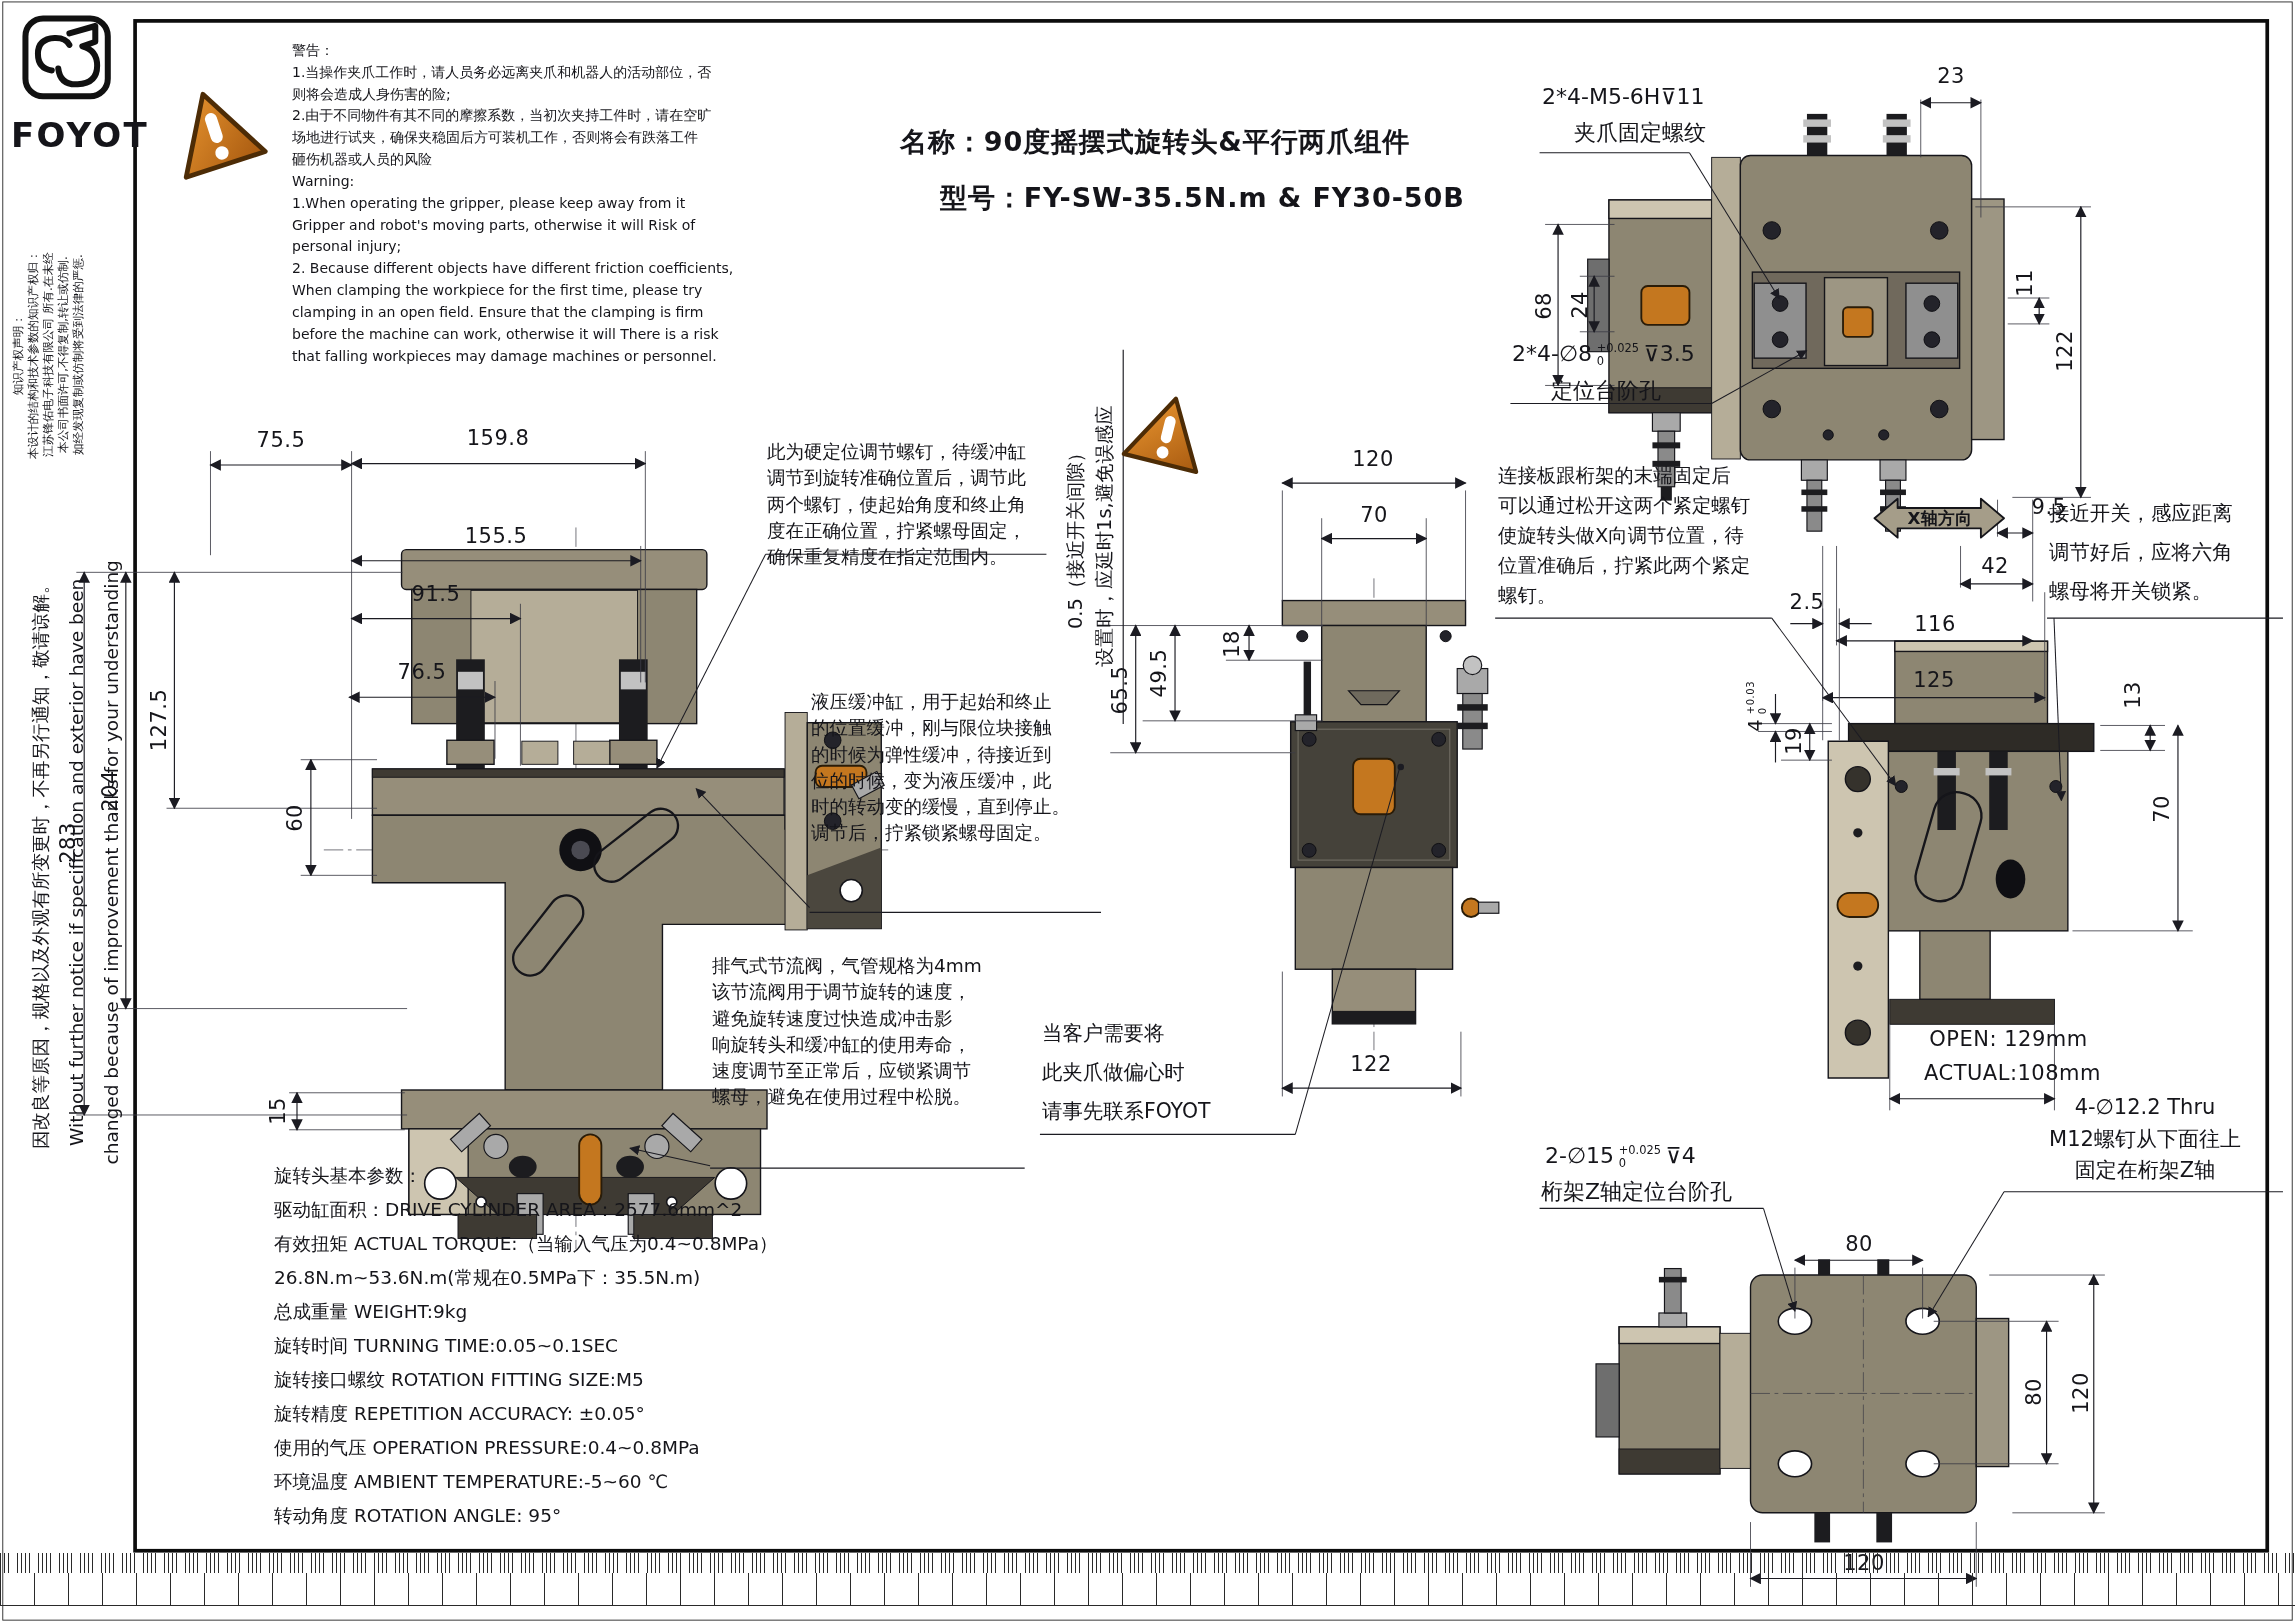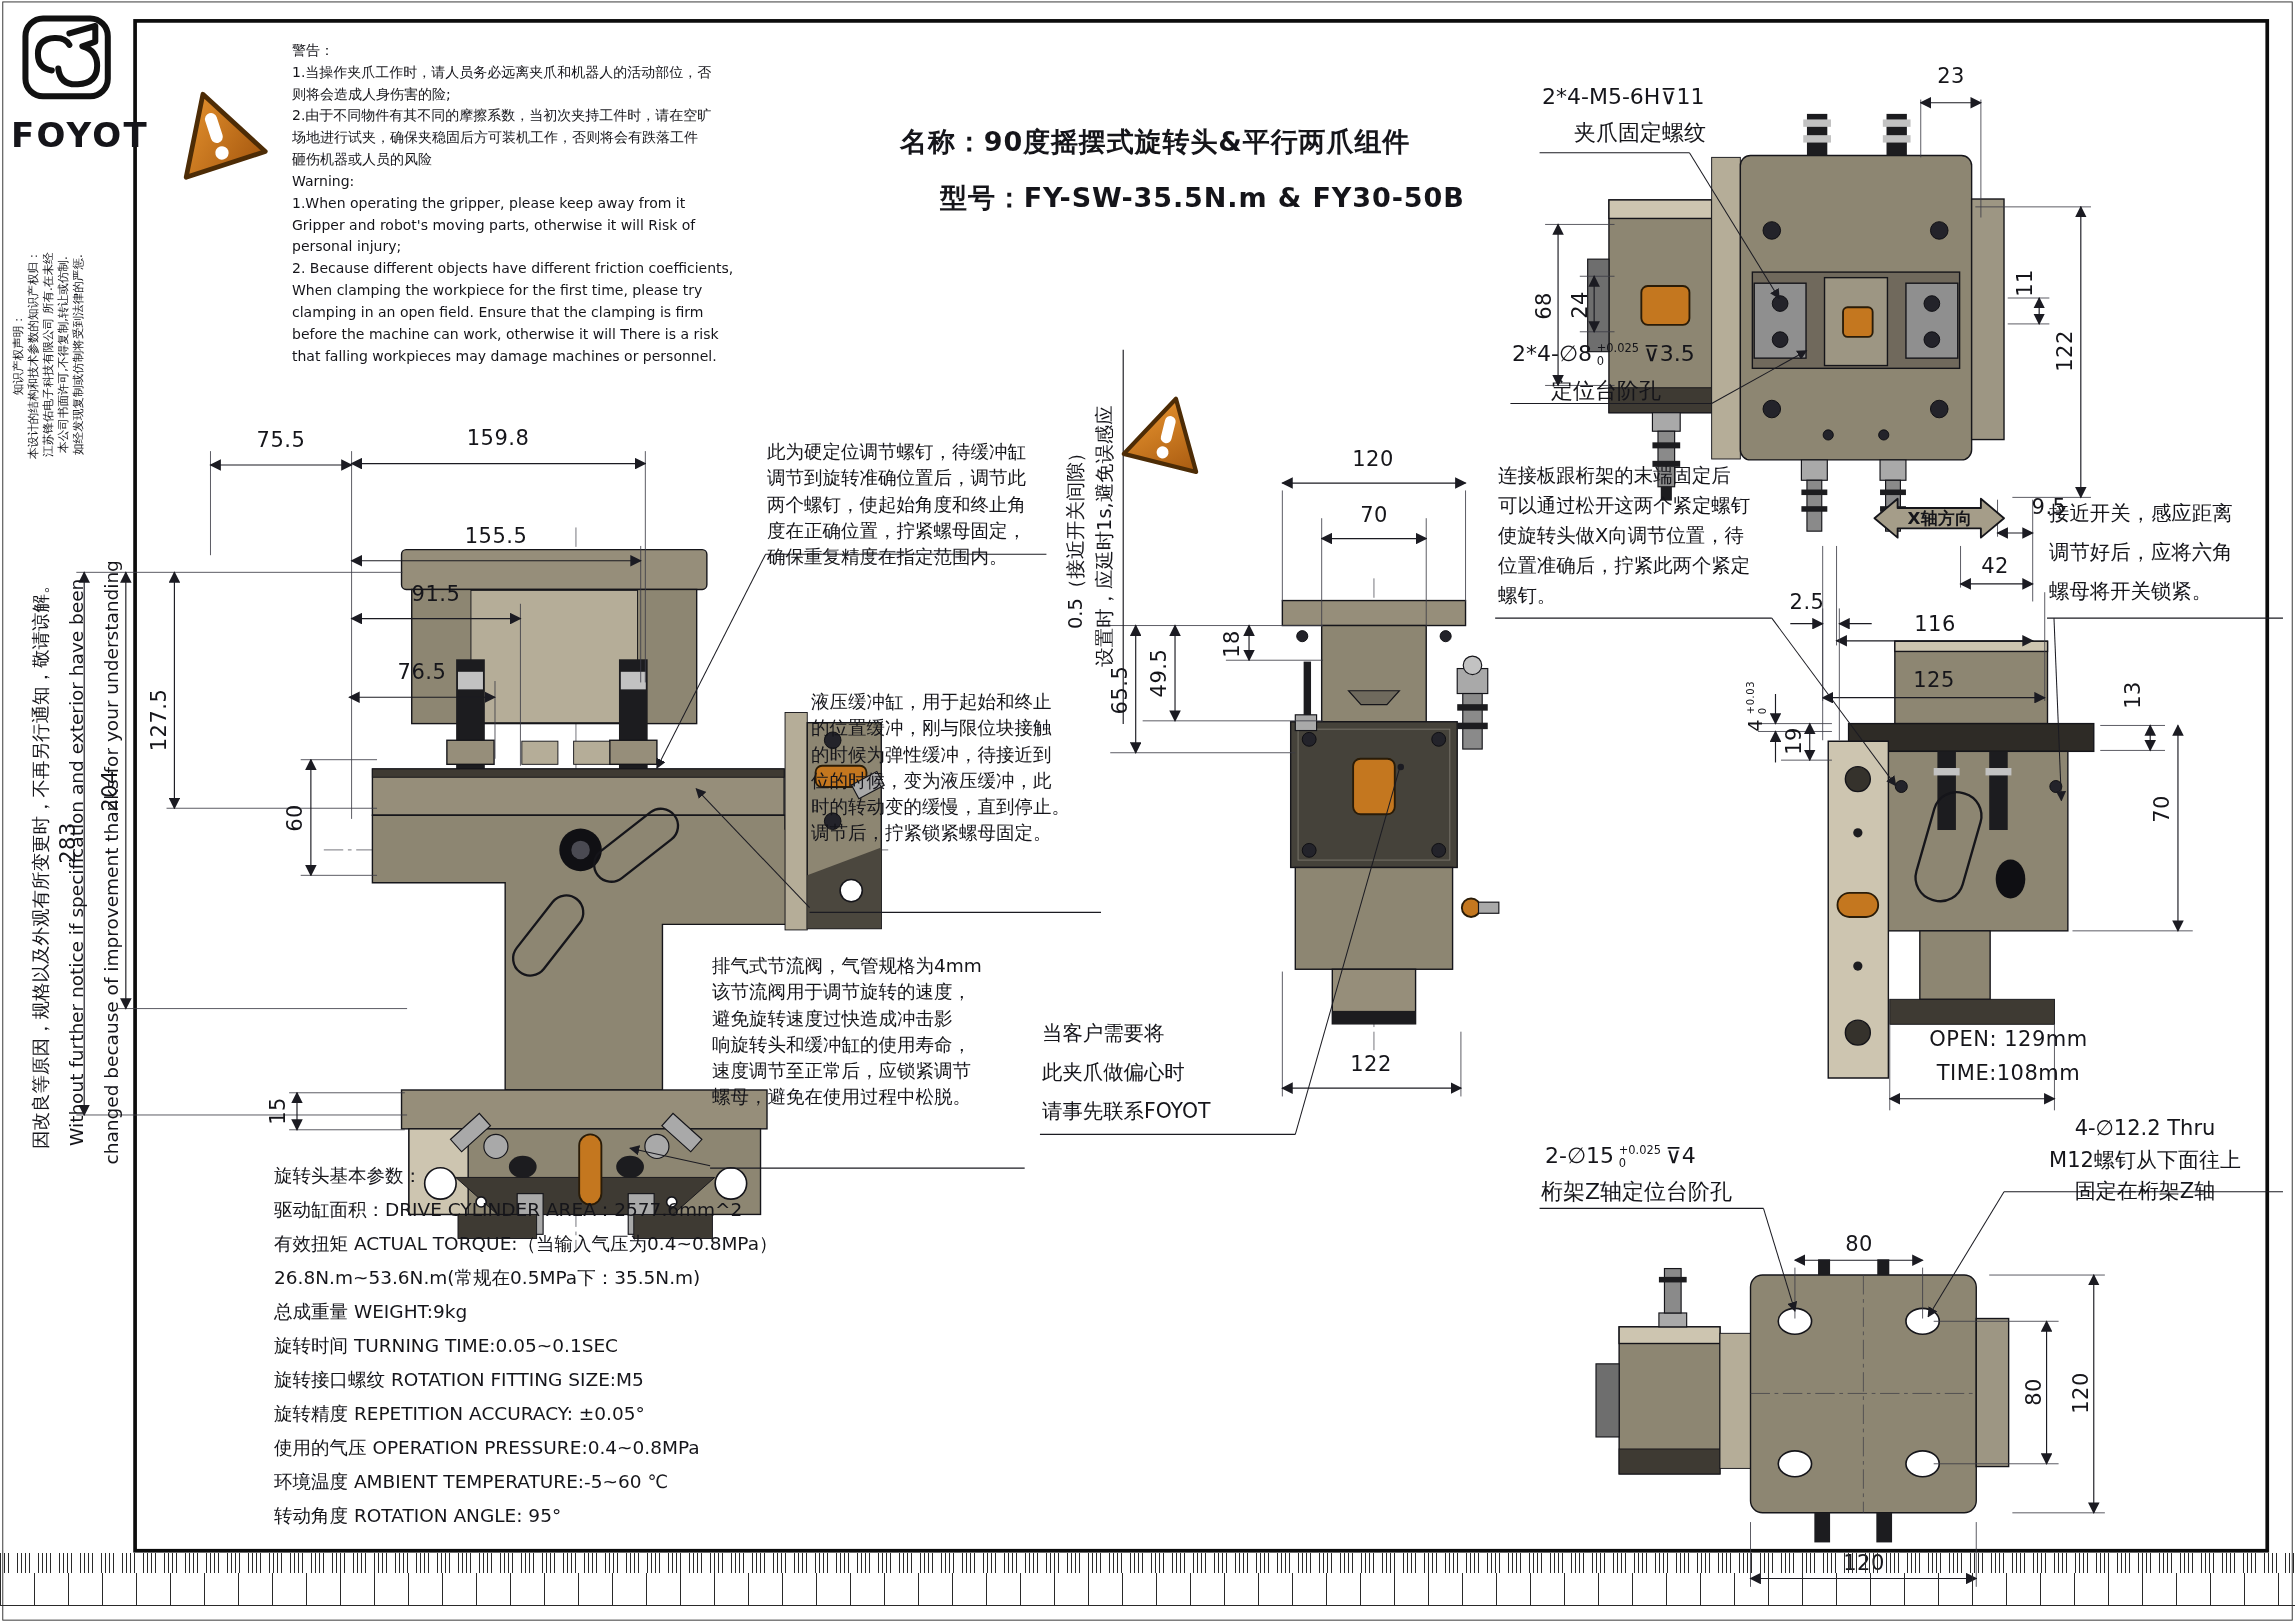--- a/index.html
+++ b/index.html
@@ -452,27 +452,27 @@
 
 <div class="abs" style="left:1542px;top:84px;font-size:22px;">2*4-M5-6H⊽11</div>
 <div class="abs" style="left:1574px;top:118px;font-size:22px;">夹爪固定螺纹</div>
 
 <div class="abs" style="left:1512px;top:341px;font-size:22px;"><span>2*4-∅8</span><span class="tolstack"><i>+0.025</i><i>0</i></span><span>⊽3.5</span></div>
 <div class="abs" style="left:1551px;top:376px;font-size:22px;">定位台阶孔</div>
 
 <div class="abs" style="left:1545px;top:1143px;font-size:22px;"><span>2-∅15</span><span class="tolstack"><i>+0.025</i><i>0</i></span><span>⊽4</span></div>
 <div class="abs" style="left:1541px;top:1177px;font-size:22px;">桁架Z轴定位台阶孔</div>
 
-<div class="abs" style="left:2004px;top:1092px;width:282px;font-size:21px;line-height:1.5;text-align:center;white-space:pre-wrap;margin-top:21px;">4-∅12.2 Thru
+<div class="abs" style="left:2004px;top:1092px;width:282px;font-size:21px;line-height:1.5;text-align:center;white-space:pre-wrap;">4-∅12.2 Thru
 M12螺钉从下面往上
 固定在桁架Z轴</div>
 
 <div class="abs badge-txt" style="left:1940px;top:518px;transform:translate(-50%,-50%);">X轴方向</div>
 
-<div class="abs openclose" style="left:1888px;top:1022px;width:169px;margin-left:36px;"><span>OPEN: 129mm</span><br><span>TIME:108mm</span></div>
+<div class="abs openclose" style="left:1888px;top:1022px;width:169px;margin-left:36px;"><span>OPEN: 129mm</span><br><span>ACTUAL:108mm</span></div>
 
 <div class="abs params" style="left:230px;top:1159px;width:657px;">旋转头基本参数：
 驱动缸面积：DRIVE CYLINDER AREA：2577.6mm^2
 有效扭矩 ACTUAL TORQUE:（当输入气压为0.4~0.8MPa）
 26.8N.m~53.6N.m(常规在0.5MPa下：35.5N.m)
 总成重量 WEIGHT:9kg
 旋转时间 TURNING TIME:0.05~0.1SEC
 旋转接口螺纹 ROTATION FITTING SIZE:M5
 旋转精度 REPETITION ACCURACY: ±0.05°
 使用的气压 OPERATION PRESSURE:0.4~0.8MPa

